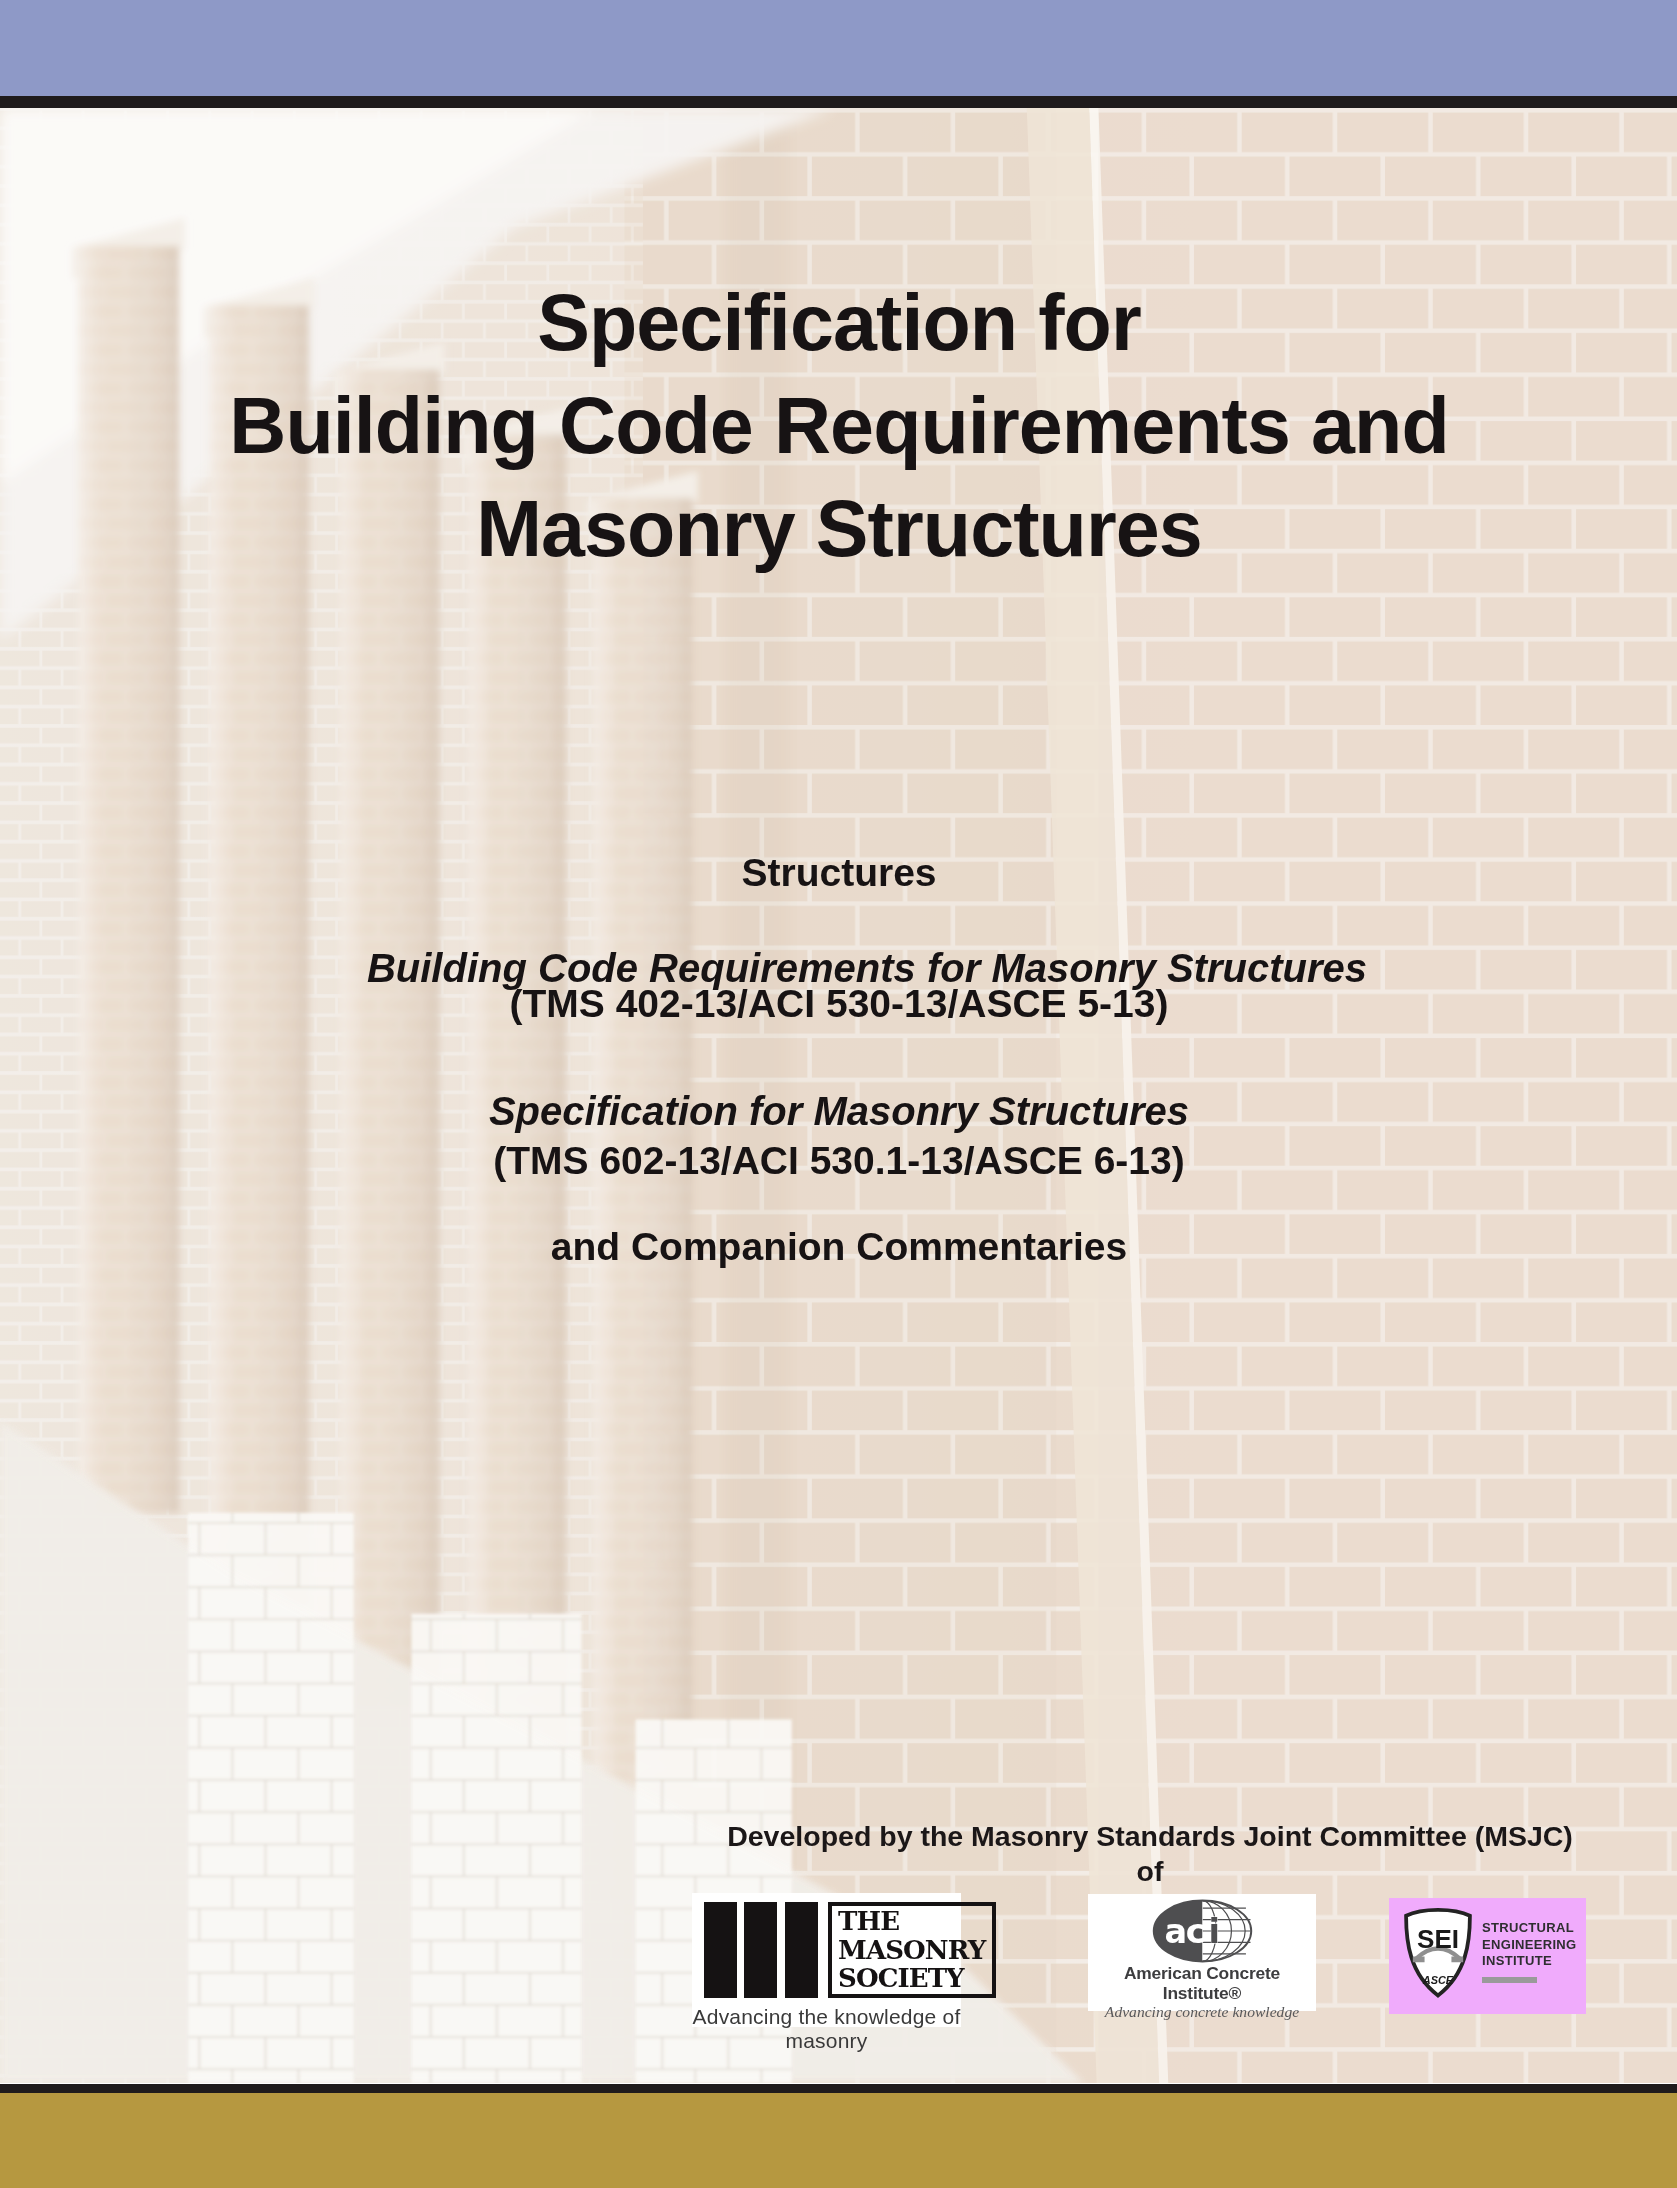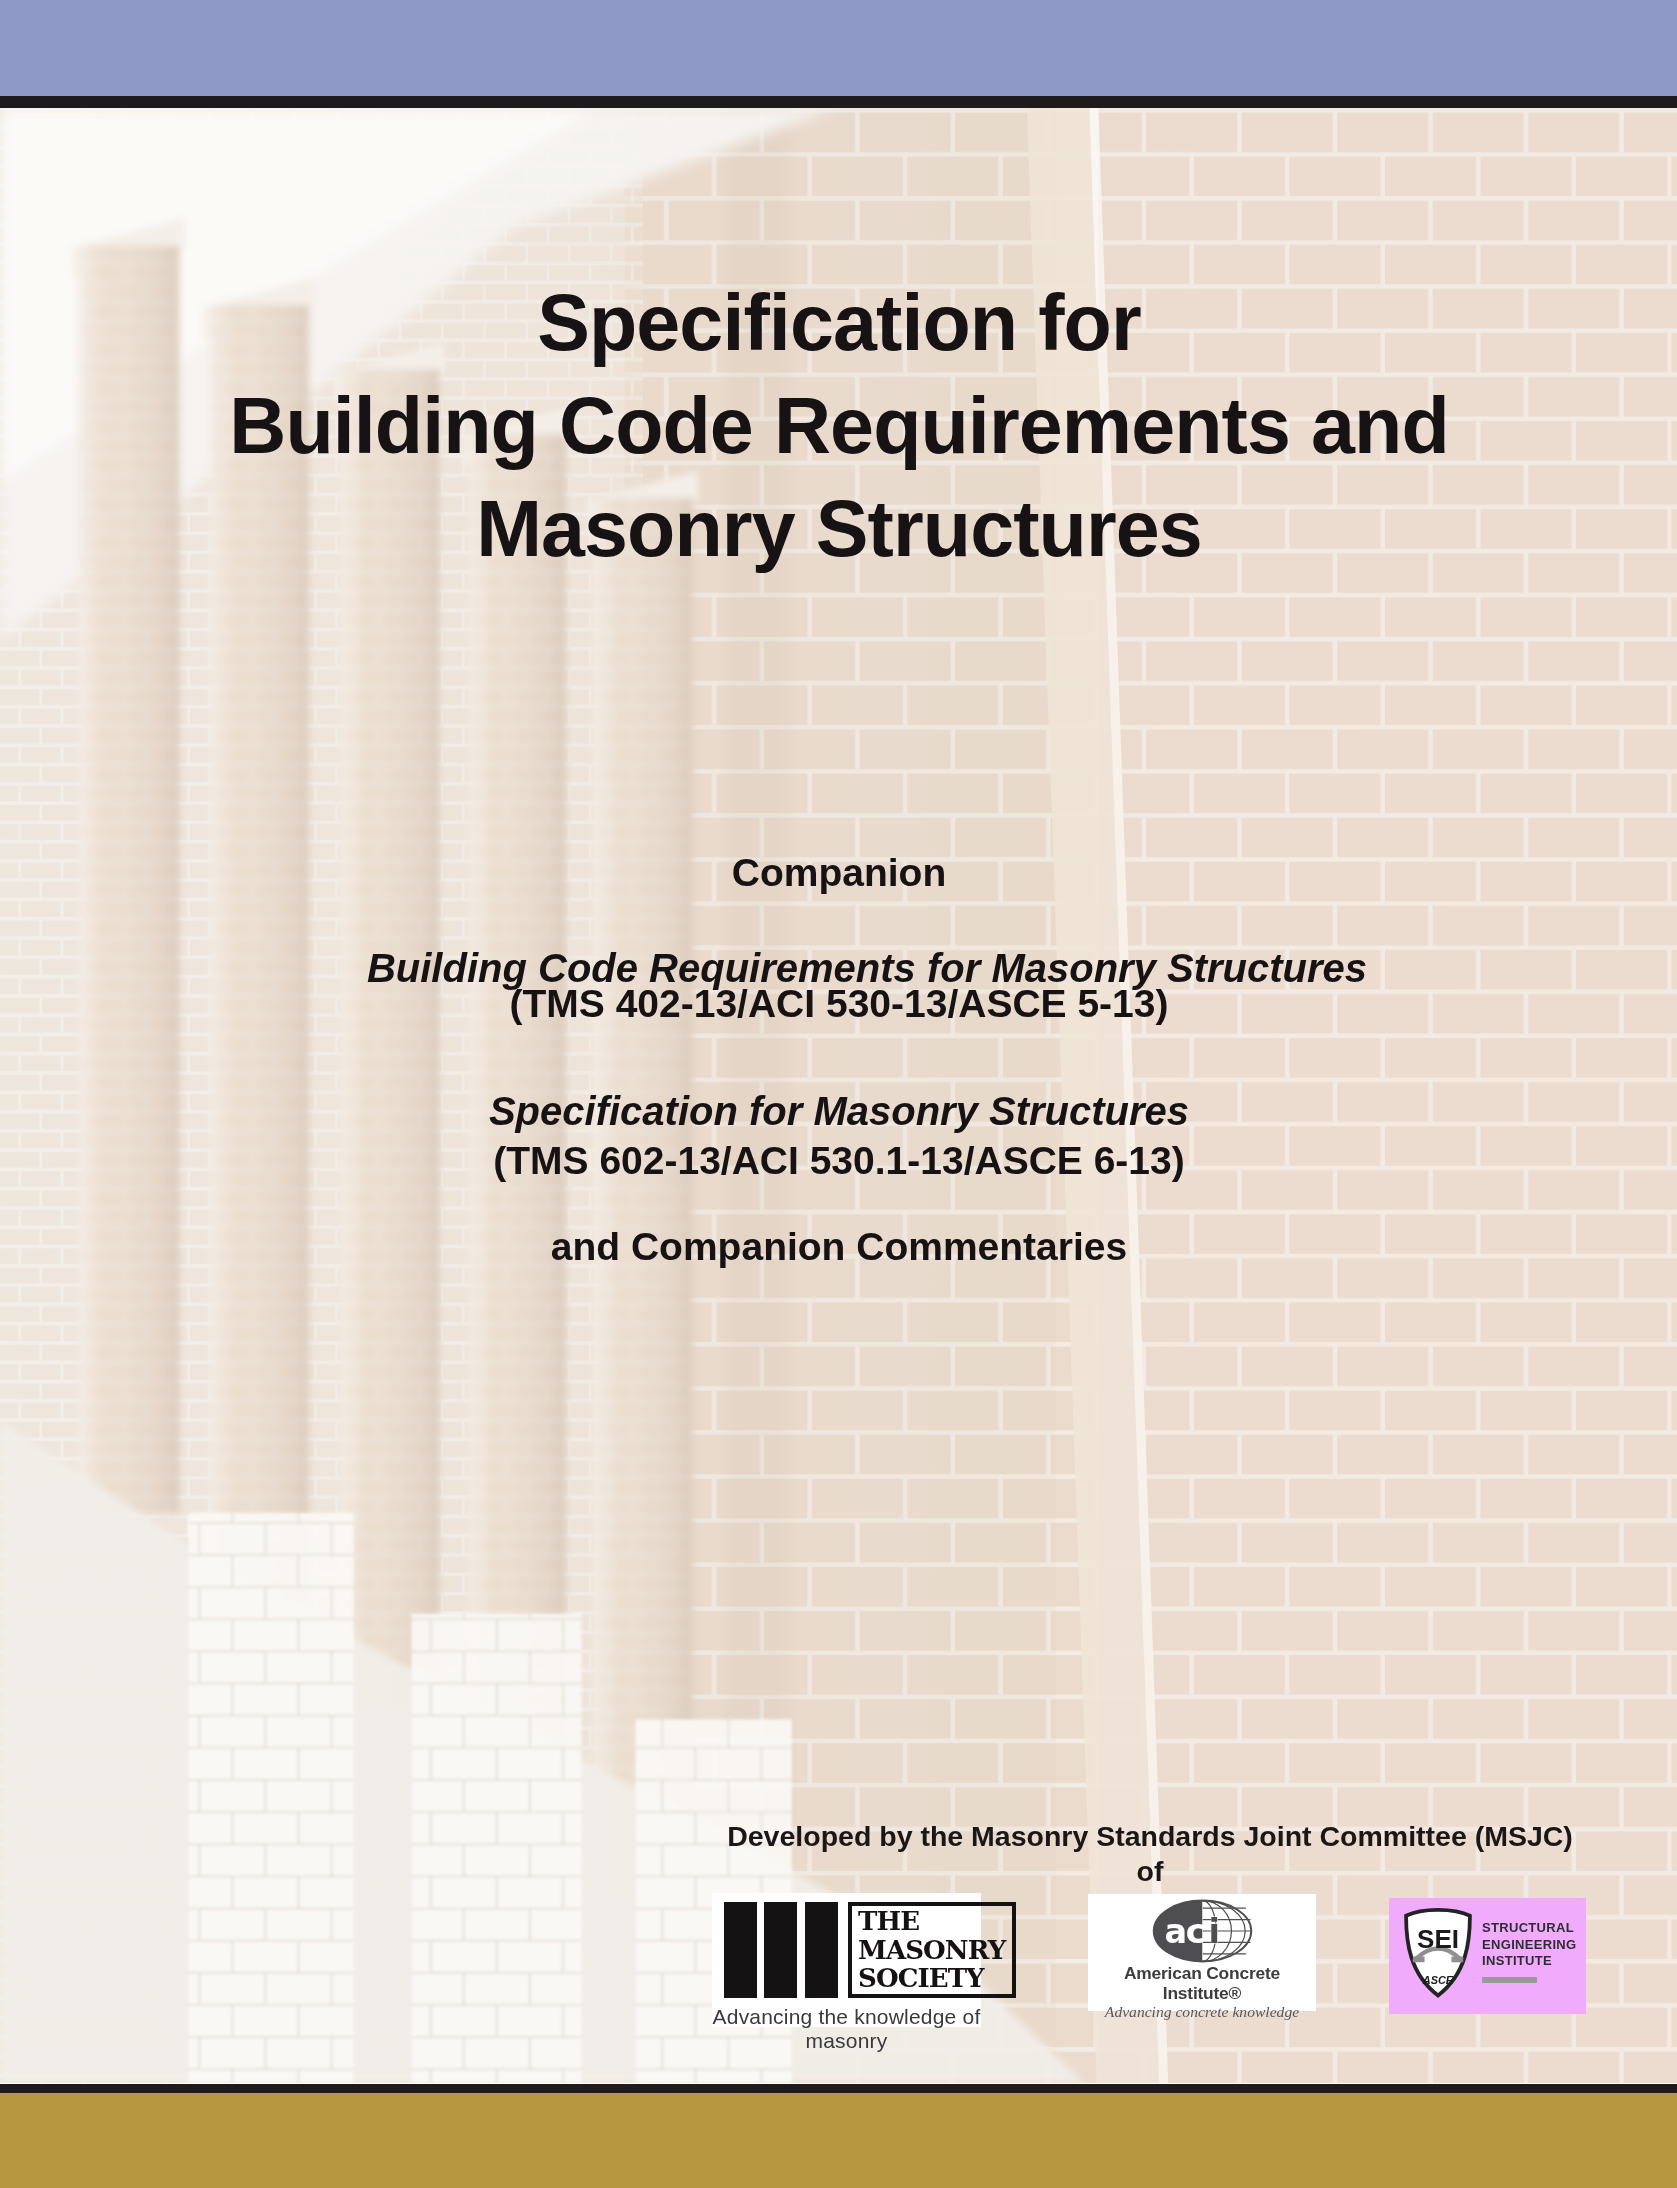--- a/index.html
+++ b/index.html
@@ -19,21 +19,21 @@
   .containing{top:850px;font-size:39px;line-height:46px;font-weight:bold;}
   .book-title{font-size:40px;line-height:48px;font-weight:bold;font-style:italic;}
   .book-desig{font-size:39px;line-height:48px;font-weight:bold;}
   .bt1{top:944px;padding-left:28px;} .bd1{top:980px;}
   .bt2{top:1087px;text-align:center;} .bd2{top:1137px;}
   .commentaries{top:1223px;font-size:39px;line-height:48px;font-weight:bold;}
   .developed{position:absolute;left:724px;top:1819px;width:852px;text-align:center;
              font-size:28.5px;line-height:35px;font-weight:bold;color:#1b1718;}
 
   
-  .tms{position:absolute;left:712px;top:1893px;width:269px;height:134px;background:#fff;padding:0;}
+  .tms{position:absolute;left:692px;top:1893px;width:269px;height:134px;background:#fff;padding:0;}
   .tms-row{display:flex;align-items:stretch;gap:8.3px;padding:9.2px 0 0 12px;height:96px;}
   .tms-bars{display:flex;gap:7.3px;}
   .tms-bar{width:33px;height:96px;background:#151213;}
   .tms-box{border:4.6px solid #151213;padding:0.9px 6.4px 0 6.4px;margin-left:1.8px;
            font-family:"DejaVu Serif",serif;font-weight:bold;color:#151213;
            font-size:26px;line-height:28.5px;letter-spacing:-0.9px;white-space:nowrap;}
   .tms-tagline{margin-top:6.4px;text-align:center;font-size:21px;letter-spacing:0.2px;color:#3a3a3a;}
 
   
   .aci{position:absolute;left:1088px;top:1894px;width:228px;height:117px;background:#fff;text-align:center;}
@@ -157,21 +157,21 @@
 
     <rect width="1827" height="2151" fill="#ffffff" opacity="0.26"></rect>
   </svg>
 
   <div class="abs-center main-title">
     <div>Specification for</div>
     <div>Building Code Requirements and</div>
     <div>Masonry Structures</div>
   </div>
 
-  <div class="abs-center containing">Companion</div>
+  <div class="abs-center containing">Structures</div>
 
   <div class="abs-center book-title bt1">Building Code Requirements for Masonry Structures</div>
   <div class="abs-center book-desig bd1">(TMS 402-13/ACI 530-13/ASCE 5-13)</div>
 
   <div class="abs-center book-title bt2">Specification for Masonry Structures</div>
   <div class="abs-center book-desig bd2">(TMS 602-13/ACI 530.1-13/ASCE 6-13)</div>
 
   <div class="abs-center commentaries">and Companion Commentaries</div>
 
   <div class="developed">Developed by the Masonry Standards Joint Committee (MSJC) of</div>

